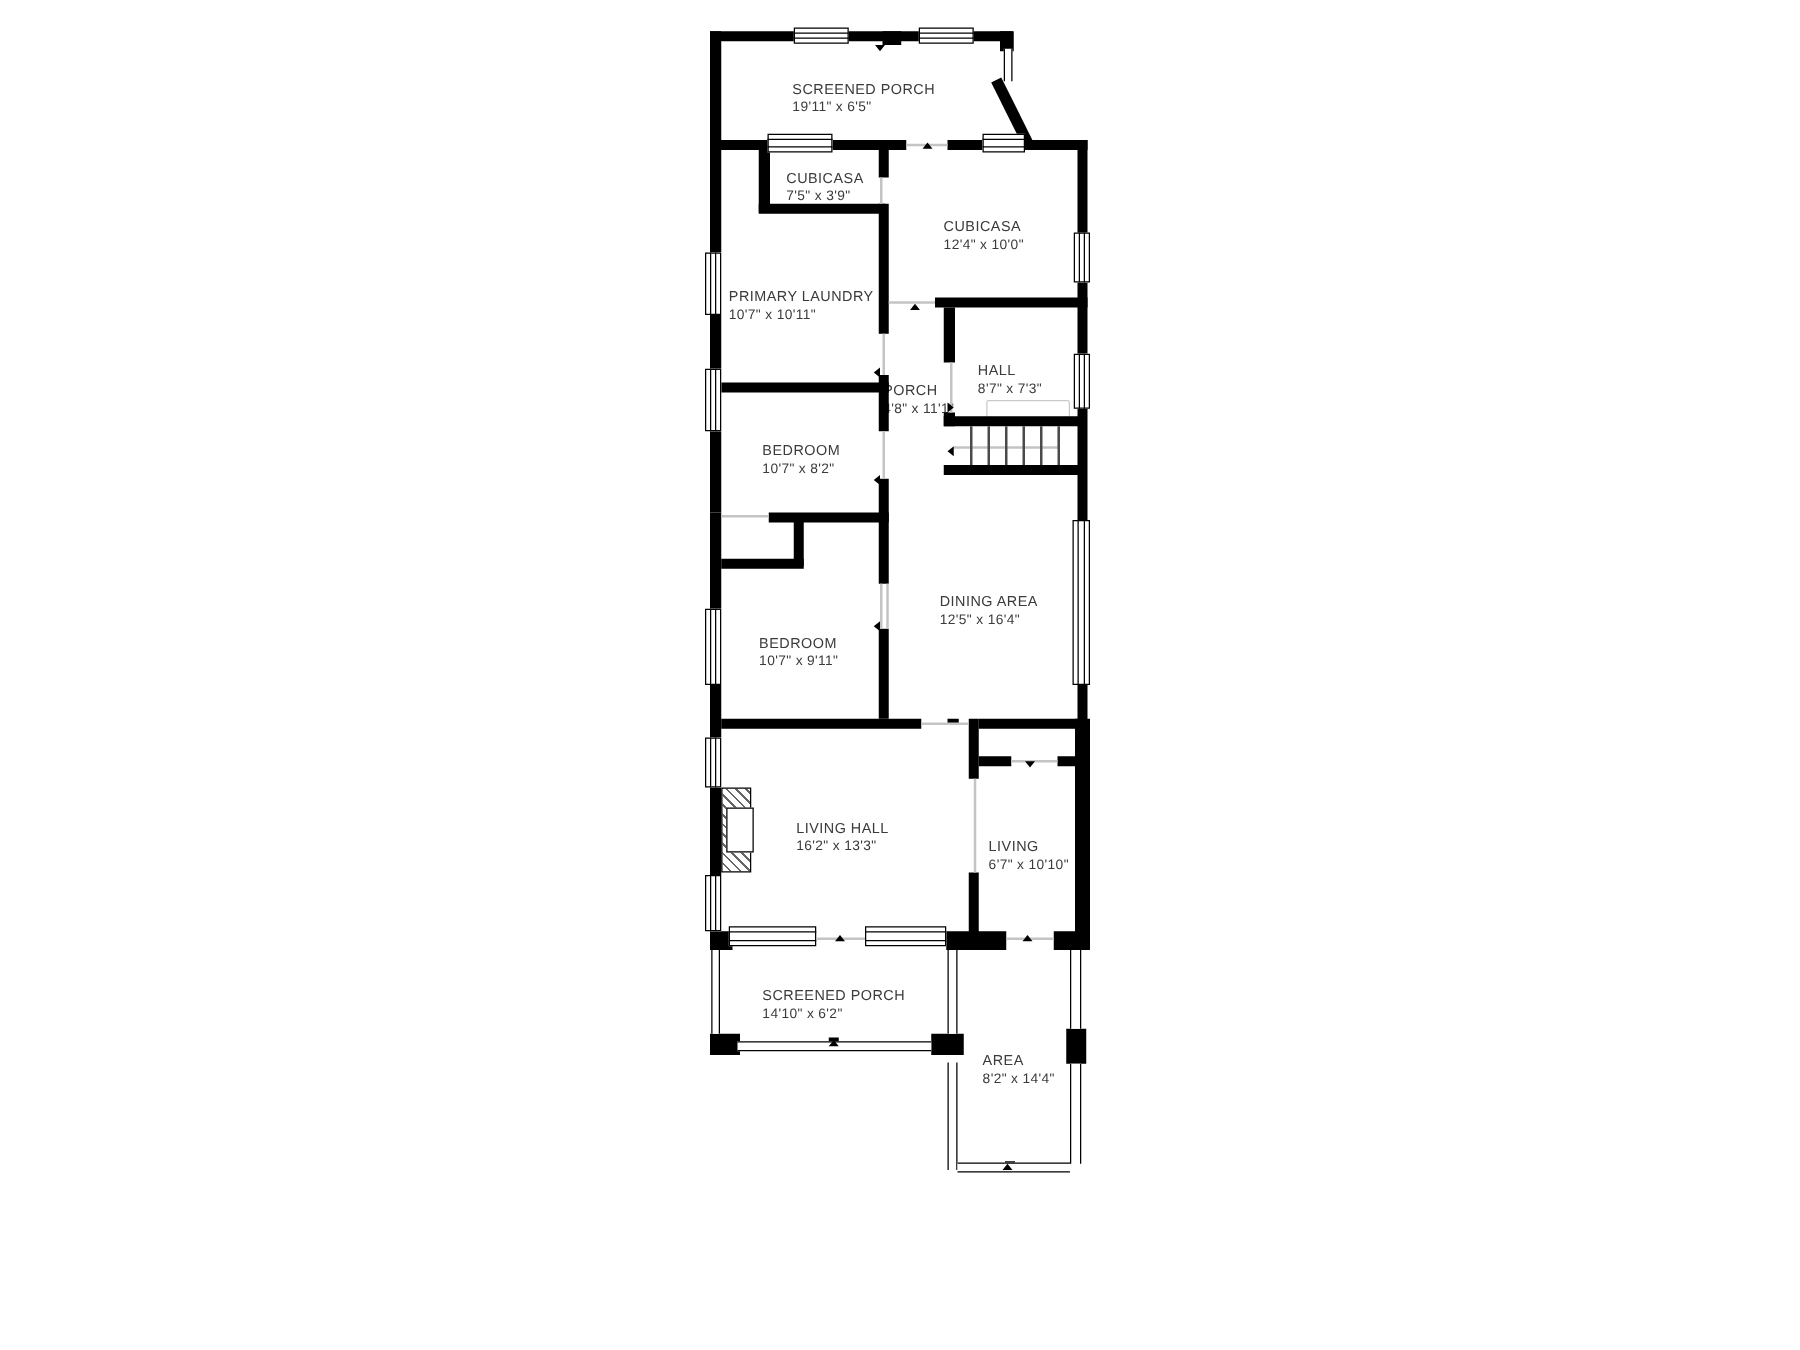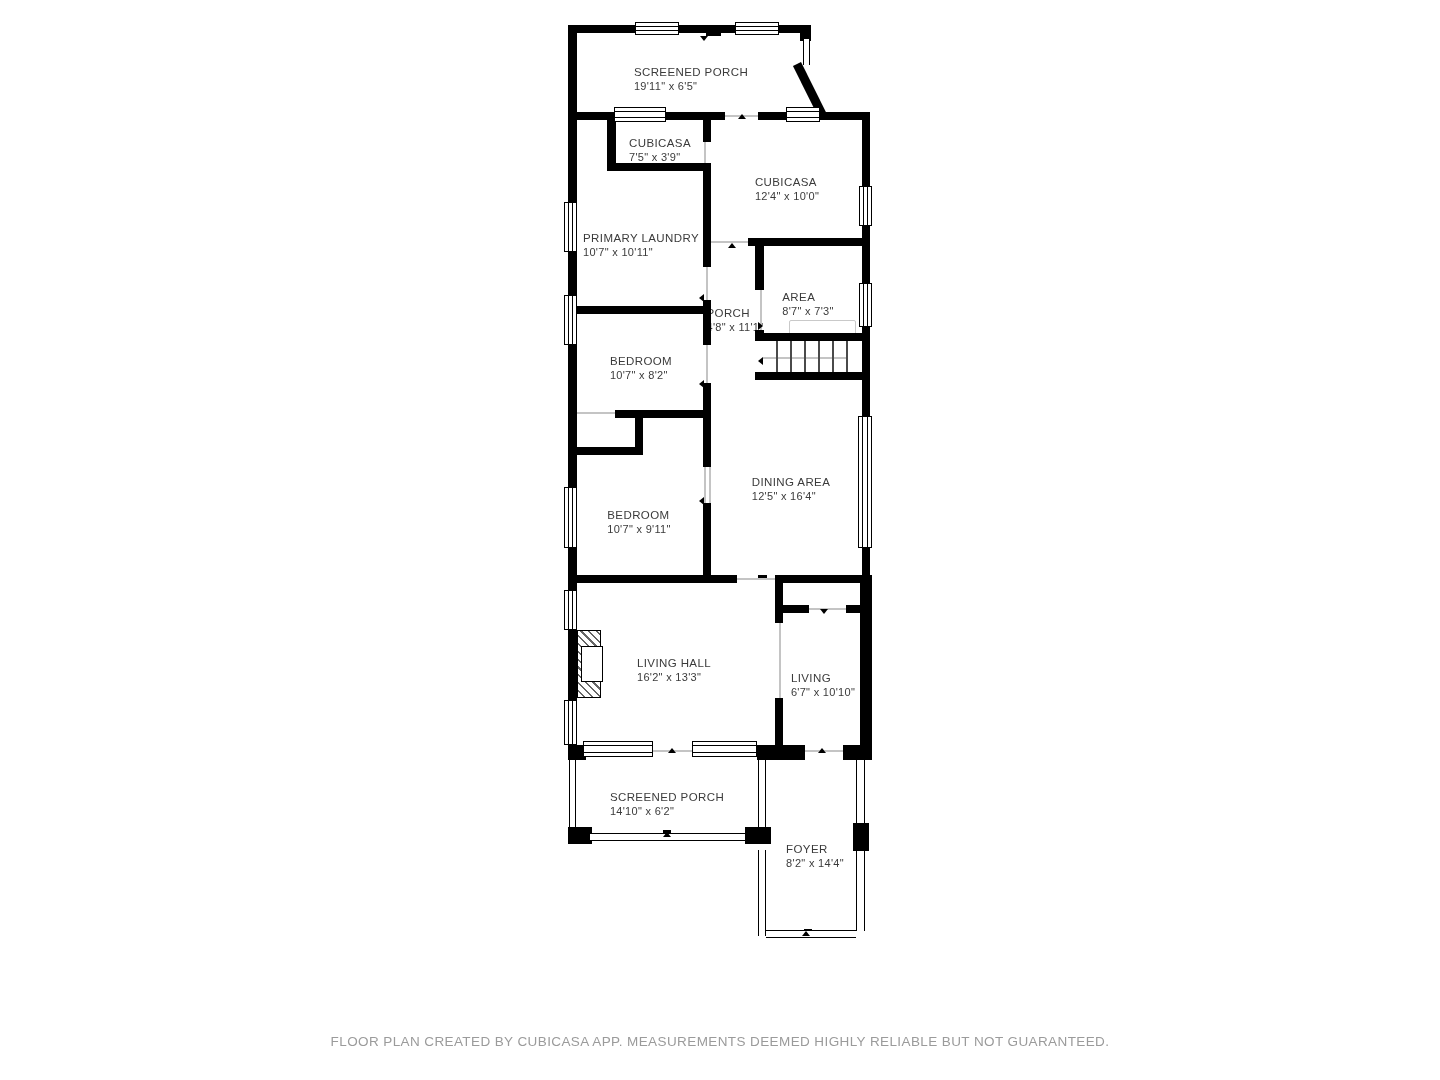--- a/index.html
+++ b/index.html
@@ -53,21 +53,21 @@
     </div>
     <div class="room-label" style="left:641px;top:232px">
       <div class="room-name">PRIMARY LAUNDRY</div>
       <div class="room-dims">10'7" x 10'11"</div>
     </div>
     <div class="room-label" style="left:735px;top:307px">
       <div class="room-name">PORCH</div>
       <div class="room-dims">4'8" x 11'1"</div>
     </div>
     <div class="room-label" style="left:808px;top:291px">
-      <div class="room-name">AREA</div>
+      <div class="room-name">HALL</div>
       <div class="room-dims">8'7" x 7'3"</div>
     </div>
     <div class="room-label" style="left:641px;top:355px">
       <div class="room-name">BEDROOM</div>
       <div class="room-dims">10'7" x 8'2"</div>
     </div>
     <div class="room-label" style="left:791px;top:476px">
       <div class="room-name">DINING AREA</div>
       <div class="room-dims">12'5" x 16'4"</div>
     </div>
@@ -81,21 +81,21 @@
     </div>
     <div class="room-label" style="left:823px;top:672px">
       <div class="room-name">LIVING</div>
       <div class="room-dims">6'7" x 10'10"</div>
     </div>
     <div class="room-label" style="left:667px;top:791px">
       <div class="room-name">SCREENED PORCH</div>
       <div class="room-dims">14'10" x 6'2"</div>
     </div>
     <div class="room-label" style="left:815px;top:843px">
-      <div class="room-name">FOYER</div>
+      <div class="room-name">AREA</div>
       <div class="room-dims">8'2" x 14'4"</div>
     </div>
 
     <div class="fireplace" style="left:577px;top:630px;width:24px;height:68px"></div>
     <div class="firebox" style="left:581px;top:646px;width:22px;height:36px"></div>
     <div class="vanity" style="left:789px;top:320px;width:67px;height:15px"></div>
   <div class="wall" style="left: 568px; top: 25px; width: 9px; height: 95px;"></div>
       <div class="wall" style="left: 568px; top: 25px; width: 242px; height: 8px;"></div>
       <div class="wall" style="left: 800px; top: 25px; width: 11px; height: 16px;"></div>
       <div class="wall" style="left: 706px; top: 25px; width: 15px; height: 11px;"></div>
@@ -227,14 +227,13 @@
       <div class="tri down" style="left: 820px; top: 609px;"></div>
       <div class="tri up" style="left: 818px; top: 748px;"></div>
       <div class="tri up" style="left: 668px; top: 748px;"></div>
       <div class="tri up" style="left: 663px; top: 832px;"></div>
       <div class="tri up" style="left: 802px; top: 931px;"></div>
       <div class="tri up" style="left: 738px; top: 114px;"></div>
       <div class="tri down" style="left: 700px; top: 36px;"></div>
       <div class="tri left" style="left: 758px; top: 357px;"></div>
     </div>
 
-  <div class="footer">FLOOR PLAN CREATED BY CUBICASA APP. MEASUREMENTS DEEMED HIGHLY RELIABLE BUT NOT GUARANTEED.</div>
 </div>
 
 </body></html>

